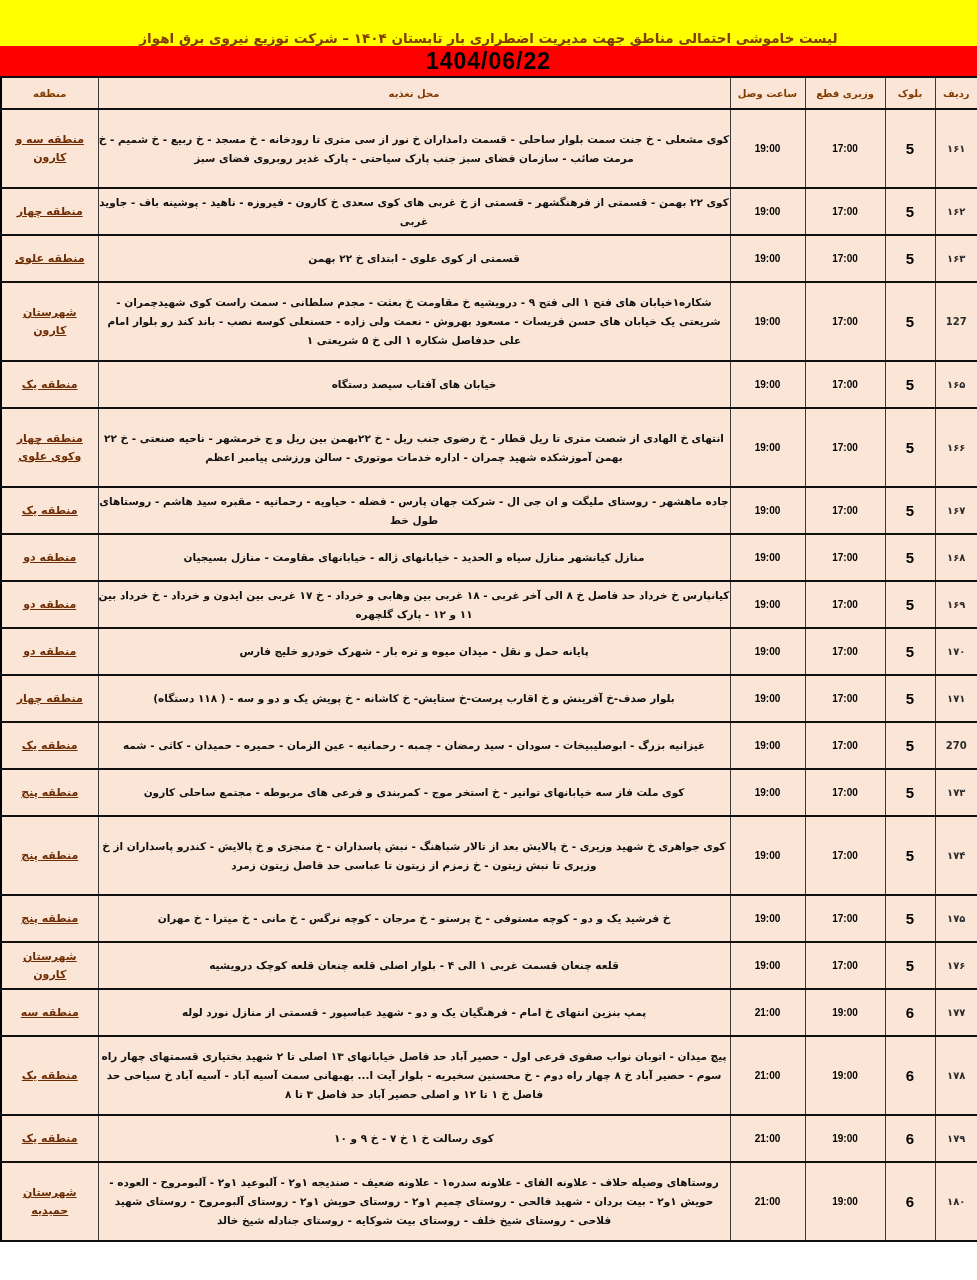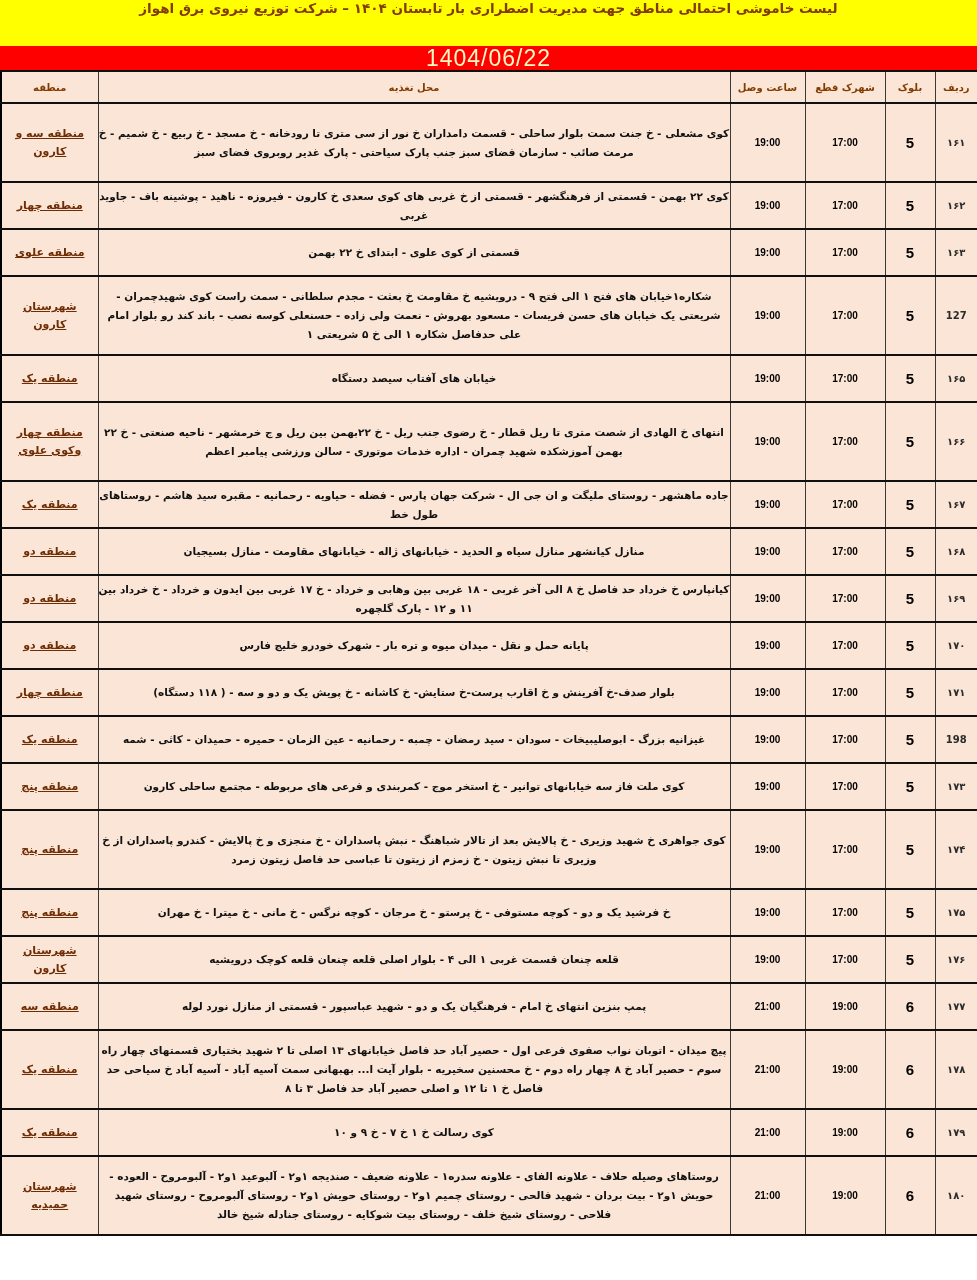--- a/index.html
+++ b/index.html
@@ -7,36 +7,36 @@
     width: 977px; height: 1280px;
     background: #ffffff;
     font-family: "DejaVu Sans", sans-serif;
     overflow: hidden;
   }
   .page { width: 977px; }
 
   .title-band {
     background: #FFFF00;
     height: 46px;
-    display: flex; align-items: flex-start; justify-content: center;
+    display: flex; align-items: flex-end; justify-content: center;
     direction: rtl;
     color: #833C00;
     font-size: 13.5px;
     font-weight: bold;
     padding: 0 30px;
     text-align: center;
   }
   .date-band {
     background: #FE0000;
-    height: 24px;
+    height: 30px;
     display: flex; align-items: center; justify-content: center;
-    color: #fef9c3;
+    color: #000000;
     font-family: "Liberation Sans", sans-serif;
     font-size: 23px;
-    font-weight: normal;
+    font-weight: bold;
     letter-spacing: 1px;
   }
 
   table.schedule {
     width: 977px;
     border-collapse: collapse;
     direction: rtl;
     table-layout: fixed;
     background: #FBE5D6;
     border: 2px solid #000000;
@@ -107,21 +107,21 @@
       <col style="width:50px">
       <col style="width:80px">
       <col style="width:75px">
       <col style="width:632px">
       <col style="width:97px">
     </colgroup>
     <thead>
       <tr>
         <th>ردیف</th>
         <th>بلوک</th>
-        <th>شهرک قطع</th>
+        <th>وزیری قطع</th>
         <th>ساعت وصل</th>
         <th>محل تغذیه</th>
         <th>منطقه</th>
       </tr>
     </thead>
     <tbody>
         <tr class="tall">
           <td class="row-number-cell">۱۶۱</td>
           <td class="block-cell">5</td>
           <td class="cut-time-cell">17:00</td>
@@ -203,21 +203,21 @@
         </tr>
         <tr>
           <td class="row-number-cell">۱۷۱</td>
           <td class="block-cell">5</td>
           <td class="cut-time-cell">17:00</td>
           <td class="reconnect-time-cell">19:00</td>
           <td class="location-cell">بلوار صدف-خ آفرینش و خ اقارب پرست-خ ستایش- خ کاشانه - خ پویش یک و دو و سه - ( ۱۱۸ دستگاه)</td>
           <td class="region-cell">منطقه چهار</td>
         </tr>
         <tr>
-          <td class="row-number-cell">198</td>
+          <td class="row-number-cell">270</td>
           <td class="block-cell">5</td>
           <td class="cut-time-cell">17:00</td>
           <td class="reconnect-time-cell">19:00</td>
           <td class="location-cell">غیزانیه بزرگ - ابوصلیبیخات - سودان - سید رمضان - چمبه - رحمانیه - عین الزمان - حمیره - حمیدان - کاثی - شمه</td>
           <td class="region-cell">منطقه یک</td>
         </tr>
         <tr>
           <td class="row-number-cell">۱۷۳</td>
           <td class="block-cell">5</td>
           <td class="cut-time-cell">17:00</td>

